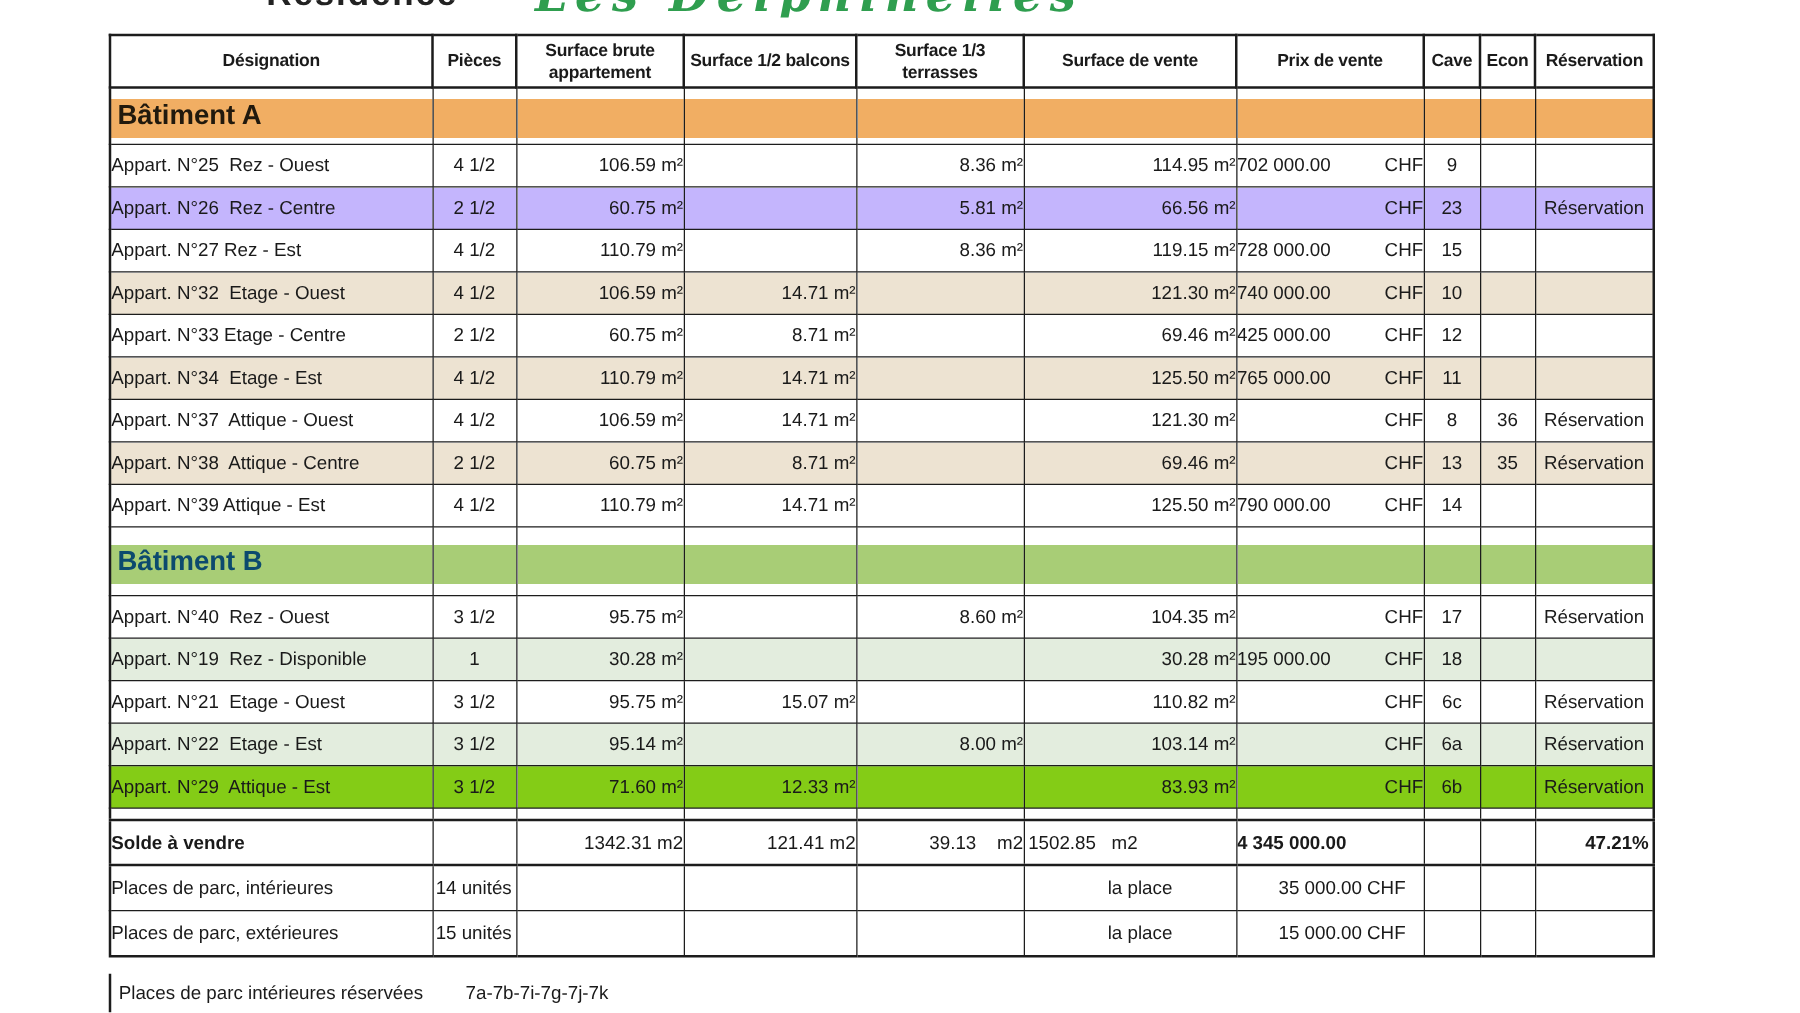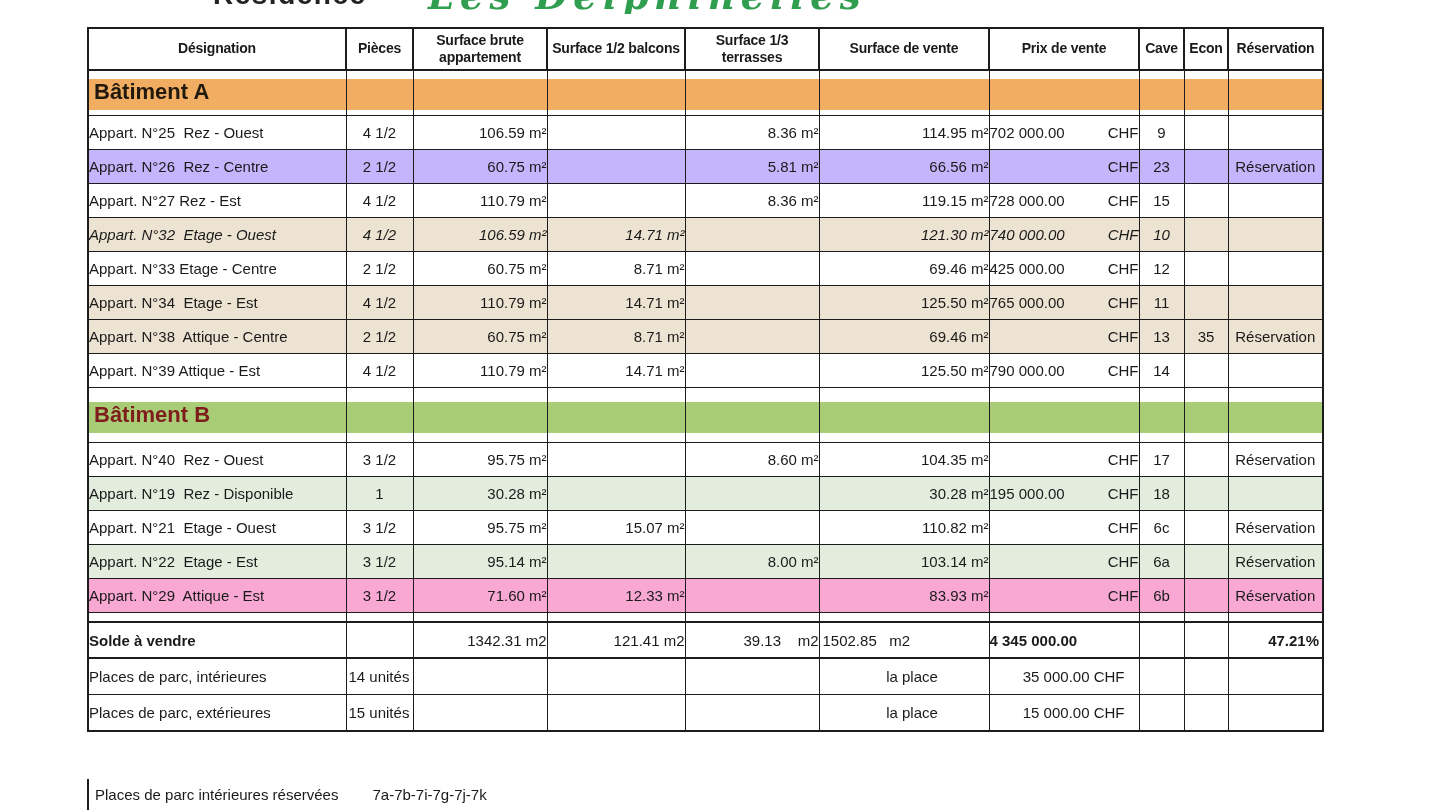--- a/index.html
+++ b/index.html
@@ -40,21 +40,21 @@
     padding:0 2px;background:#fff;
   }
   
   tr.band td{background-clip:content-box;vertical-align:bottom;}
   tr.band-a td{height:28px;padding:8px 0 6px;}
   tr.band-b td{height:30px;padding:14px 0 10px;}
   tr.band td .band-label{
     display:inline-block;margin:0 0 4px 5px;
     font-size:22px;font-weight:bold;color:#21190d;
   }
-  tr.band-b td .band-label{color:#7f1d1d;}
+  tr.band-b td .band-label{color:#0c4a6e;}
   
   tr.apt td{height:33px;vertical-align:middle;}
   td.c0{text-align:left;padding-left:5px;}
   td.c1{text-align:center;}
   td.c2{text-align:right;padding-right:36px;}
   td.c3{text-align:right;padding-right:28px;}
   td.c4{text-align:right;padding-right:28px;}
   td.c5{text-align:right;padding-right:74px;}
   td.c7,td.c8,td.c9{text-align:center;}
   td.prix{padding-right:8px;}
@@ -159,21 +159,21 @@
         <td class="c1">4 1/2</td>
         <td class="c2">110.79 m²</td>
         <td class="c3"></td>
         <td class="c4">8.36 m²</td>
         <td class="c5">119.15 m²</td>
         <td class="prix"><div class="prix-in"><span class="amount">728 000.00</span><span class="chf">CHF</span></div></td>
         <td class="c7">15</td>
         <td class="c8"></td>
         <td class="c9"></td>
       </tr>
-      <tr class="apt" style="background-color: rgb(237, 227, 210); font-style: italic;">
+      <tr class="apt" style="background-color: rgb(237, 227, 210);">
         <td class="c0">Appart. N°32  Etage - Ouest</td>
         <td class="c1">4 1/2</td>
         <td class="c2">106.59 m²</td>
         <td class="c3">14.71 m²</td>
         <td class="c4"></td>
         <td class="c5">121.30 m²</td>
         <td class="prix"><div class="prix-in"><span class="amount">740 000.00</span><span class="chf">CHF</span></div></td>
         <td class="c7">10</td>
         <td class="c8"></td>
         <td class="c9"></td>
@@ -194,20 +194,32 @@
         <td class="c0">Appart. N°34  Etage - Est</td>
         <td class="c1">4 1/2</td>
         <td class="c2">110.79 m²</td>
         <td class="c3">14.71 m²</td>
         <td class="c4"></td>
         <td class="c5">125.50 m²</td>
         <td class="prix"><div class="prix-in"><span class="amount">765 000.00</span><span class="chf">CHF</span></div></td>
         <td class="c7">11</td>
         <td class="c8"></td>
         <td class="c9"></td>
+      </tr>
+      <tr class="apt">
+        <td class="c0">Appart. N°37  Attique - Ouest</td>
+        <td class="c1">4 1/2</td>
+        <td class="c2">106.59 m²</td>
+        <td class="c3">14.71 m²</td>
+        <td class="c4"></td>
+        <td class="c5">121.30 m²</td>
+        <td class="prix"><div class="prix-in"><span class="amount"></span><span class="chf">CHF</span></div></td>
+        <td class="c7">8</td>
+        <td class="c8">36</td>
+        <td class="c9">Réservation</td>
       </tr>
       <tr class="apt" style="background-color: rgb(237, 227, 210);">
         <td class="c0">Appart. N°38  Attique - Centre</td>
         <td class="c1">2 1/2</td>
         <td class="c2">60.75 m²</td>
         <td class="c3">8.71 m²</td>
         <td class="c4"></td>
         <td class="c5">69.46 m²</td>
         <td class="prix"><div class="prix-in"><span class="amount"></span><span class="chf">CHF</span></div></td>
         <td class="c7">13</td>
@@ -279,21 +291,21 @@
         <td class="c1">3 1/2</td>
         <td class="c2">95.14 m²</td>
         <td class="c3"></td>
         <td class="c4">8.00 m²</td>
         <td class="c5">103.14 m²</td>
         <td class="prix"><div class="prix-in"><span class="amount"></span><span class="chf">CHF</span></div></td>
         <td class="c7">6a</td>
         <td class="c8"></td>
         <td class="c9">Réservation</td>
       </tr>
-      <tr class="apt" style="background-color: #f9a8d4;">
+      <tr class="apt" style="background-color: #84cc16;">
         <td class="c0">Appart. N°29  Attique - Est</td>
         <td class="c1">3 1/2</td>
         <td class="c2">71.60 m²</td>
         <td class="c3">12.33 m²</td>
         <td class="c4"></td>
         <td class="c5">83.93 m²</td>
         <td class="prix"><div class="prix-in"><span class="amount"></span><span class="chf">CHF</span></div></td>
         <td class="c7">6b</td>
         <td class="c8"></td>
         <td class="c9">Réservation</td>

